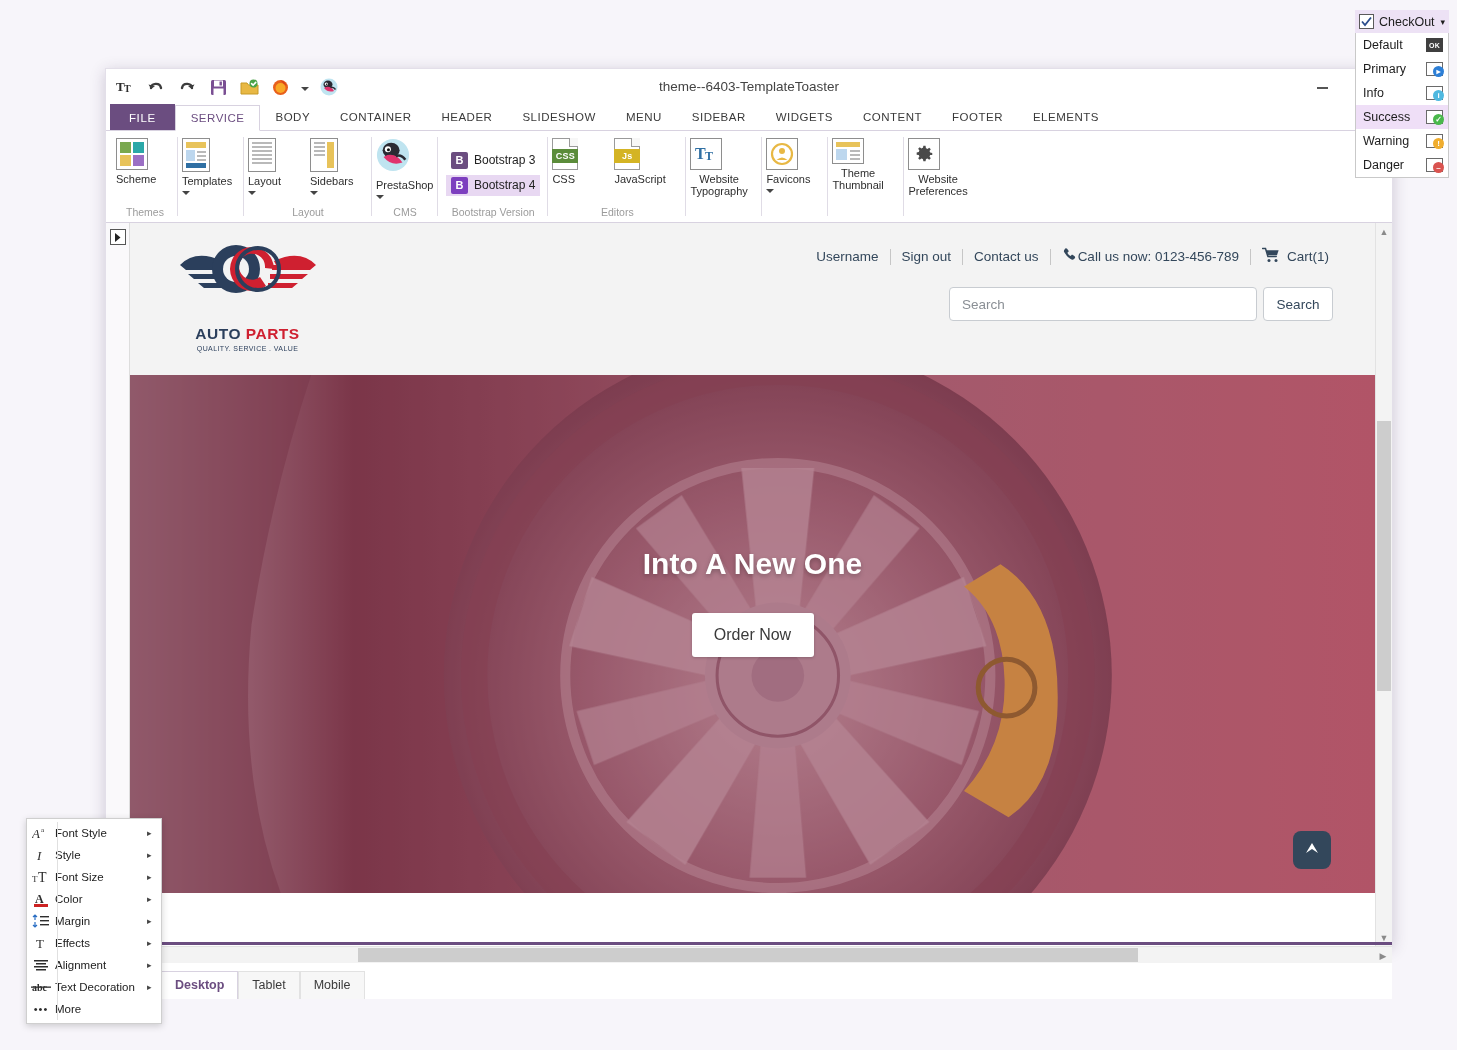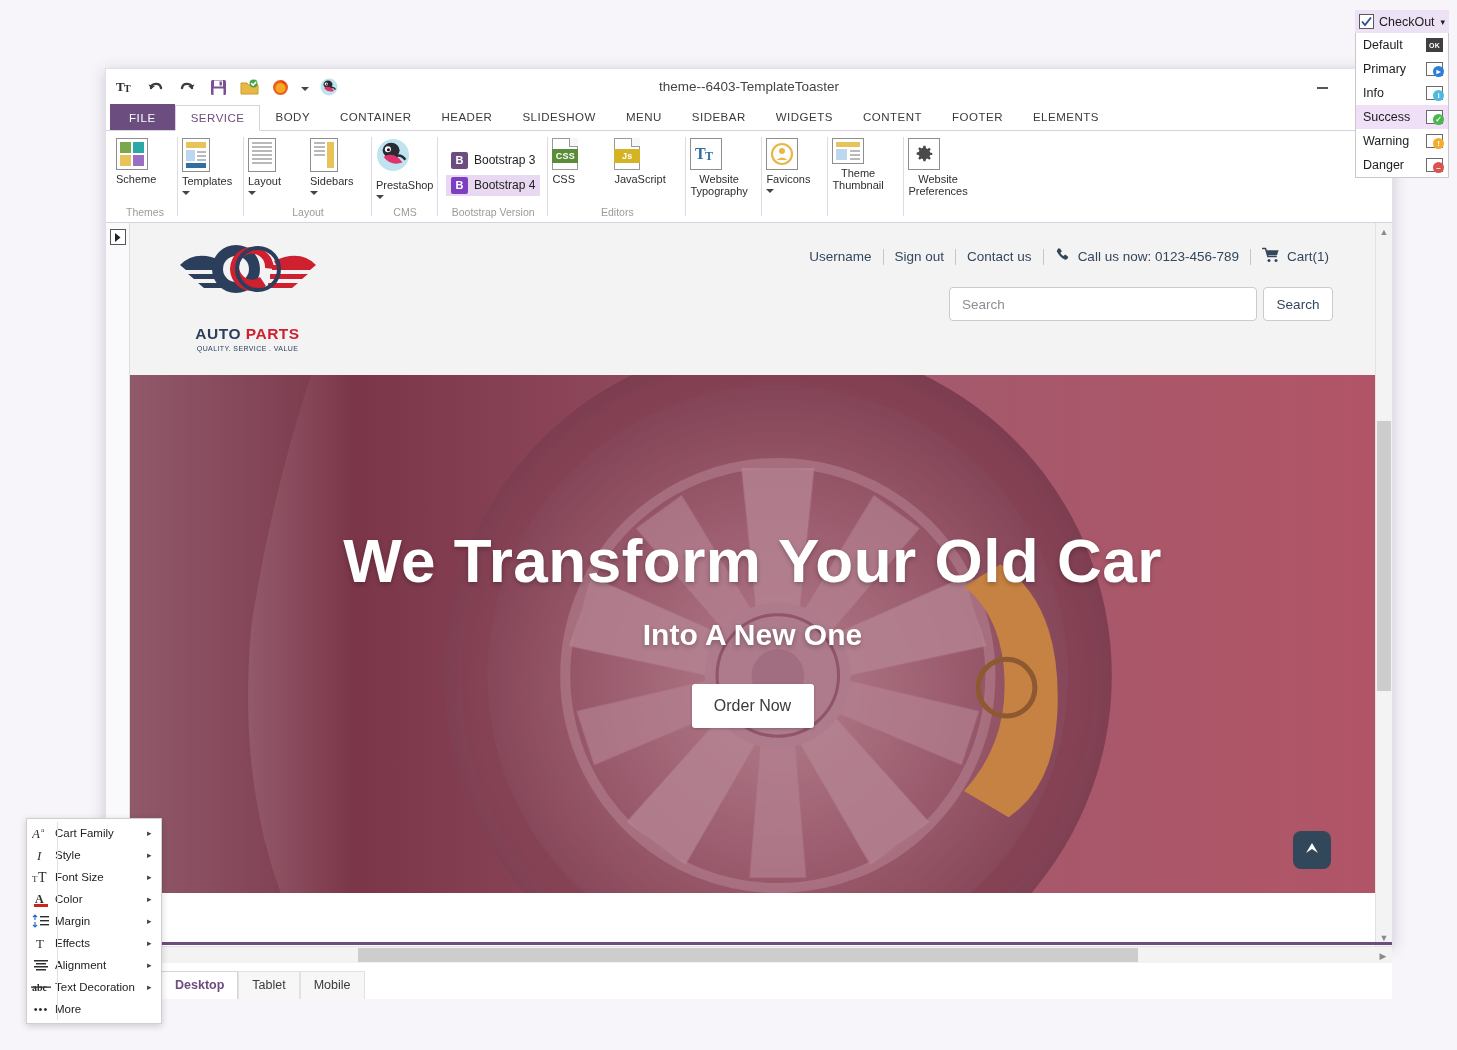--- a/index.html
+++ b/index.html
@@ -499,21 +499,21 @@
             <div style="font-size:7px;color:#2b3f5c;letter-spacing:.4px;margin-top:2px">QUALITY. SERVICE . VALUE</div>
           </div>
 
           <div class="topnav">
             <a>Username</a>
             <span class="sep"></span>
             <a>Sign out</a>
             <span class="sep"></span>
             <a>Contact us</a>
             <span class="sep"></span>
-            <span style="display:flex;align-items:center;gap:7px;padding:0 11px">
+            <span style="display:flex;align-items:center;padding:0 11px">
               <span>
                 <svg width="16" height="16" viewBox="0 0 16 16">
                     <path d="M3.2 1.6a1.4 1.4 0 011.9.2l1.3 1.7c.4.5.3 1.2-.2 1.6l-.8.6c.6 1.5 1.8 2.7 3.3 3.3l.6-.8c.4-.5 1.1-.6 1.6-.2l1.7 1.3c.6.4.7 1.3.2 1.9l-.8.9c-.6.7-1.6.9-2.4.5C6.6 11 4 8.4 2.1 5c-.4-.8-.2-1.8.5-2.4z" fill="#33475b"></path>
                   </svg>
               </span>
               <a style="padding:0">Call us now: 0123-456-789</a>
             </span>
             <span class="sep"></span>
             <span style="display:flex;align-items:center;gap:7px;padding:0 4px 0 11px">
               <span>
@@ -592,21 +592,20 @@
               <circle cx="640" cy="300" r="72" fill="#b99dab"></circle>
               <circle cx="640" cy="300" r="60" fill="none" stroke="#8d6376" stroke-width="3"></circle>
               <circle cx="640" cy="300" r="26" fill="#a8889a"></circle>
               <path d="M860 190 q62 40 56 150 q-4 70 -48 100 l-44 -26 q42 -46 40 -110 q-2 -62 -40 -92z" fill="#e0a83c"></path>
               <circle cx="866" cy="312" r="28" fill="none" stroke="#8a6a20" stroke-width="5"></circle>
               <path d="M0 0 h180 q-40 120 -60 250 q-14 150 30 268 H0z" fill="#6c3648" opacity=".55"></path>
             </svg>
           </div>
           <div class="tint"></div>
           <div class="hero-txt">
-            <div class="hero-h1">We Transform Your Old Car</div>
             <div class="hero-h2">Into A New One</div>
             <div class="hero-btn">Order Now</div>
           </div>
           <div class="totop">
             <span>
               <svg width="18" height="18" viewBox="0 0 18 18">
                   <path d="M9 4 L15 14 L9 10 L3 14 z" fill="#fff"></path>
                 </svg>
             </span>
           </div>
@@ -685,21 +684,21 @@
 
   <div class="ctxmenu">
     <div class="ctx-sep"></div>
     <div class="ctx-item">
       <span class="ctx-ic">
         <svg width="18" height="14" viewBox="0 0 18 14">
             <text x="0" y="12" font-family="Liberation Serif, serif" font-style="italic" font-size="13" fill="#2d2d2d">A</text>
             <text x="9" y="6" font-family="Liberation Serif, serif" font-size="7" fill="#2d2d2d">a</text>
           </svg>
       </span>
-      <span class="ctx-lb">Cart Family</span>
+      <span class="ctx-lb">Font Style</span>
       <span class="ctx-ar">▸</span>
     </div>
     <div class="ctx-item">
       <span class="ctx-ic">
         <svg width="14" height="14" viewBox="0 0 14 14">
             <text x="3" y="12" font-family="Liberation Serif, serif" font-style="italic" font-size="13" fill="#2d2d2d">I</text>
           </svg>
       </span>
       <span class="ctx-lb">Style</span>
       <span class="ctx-ar">▸</span>

